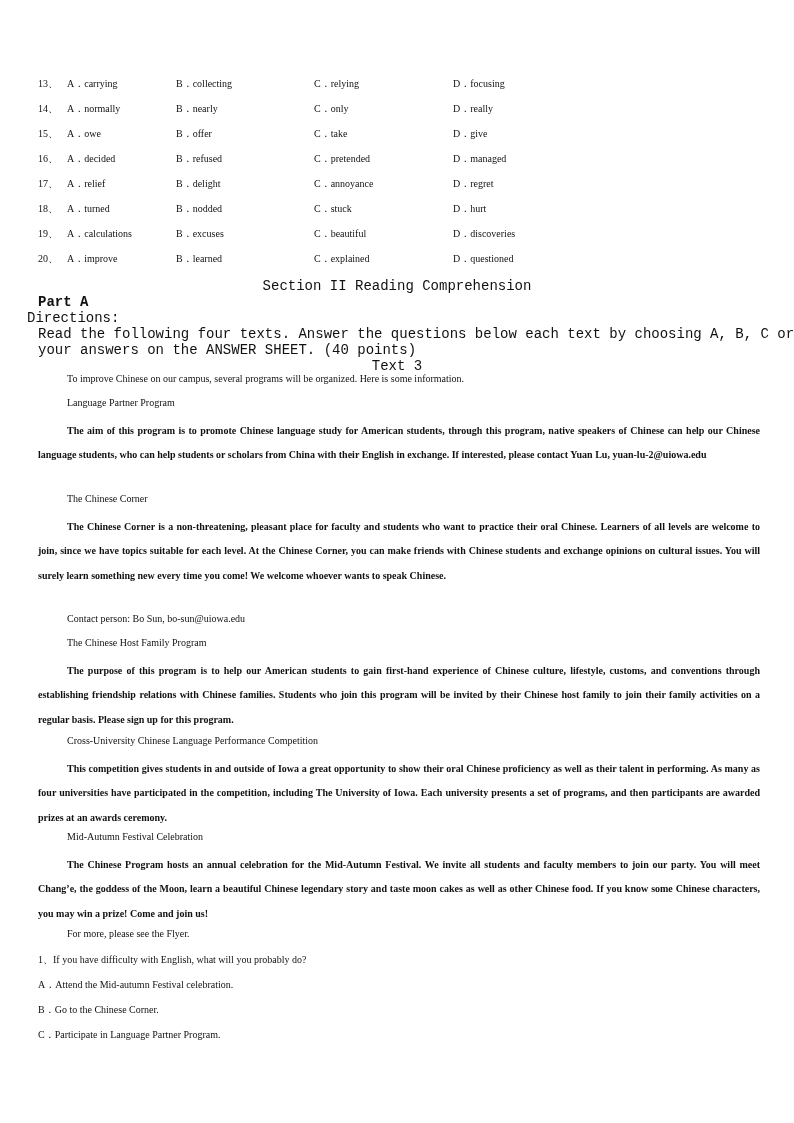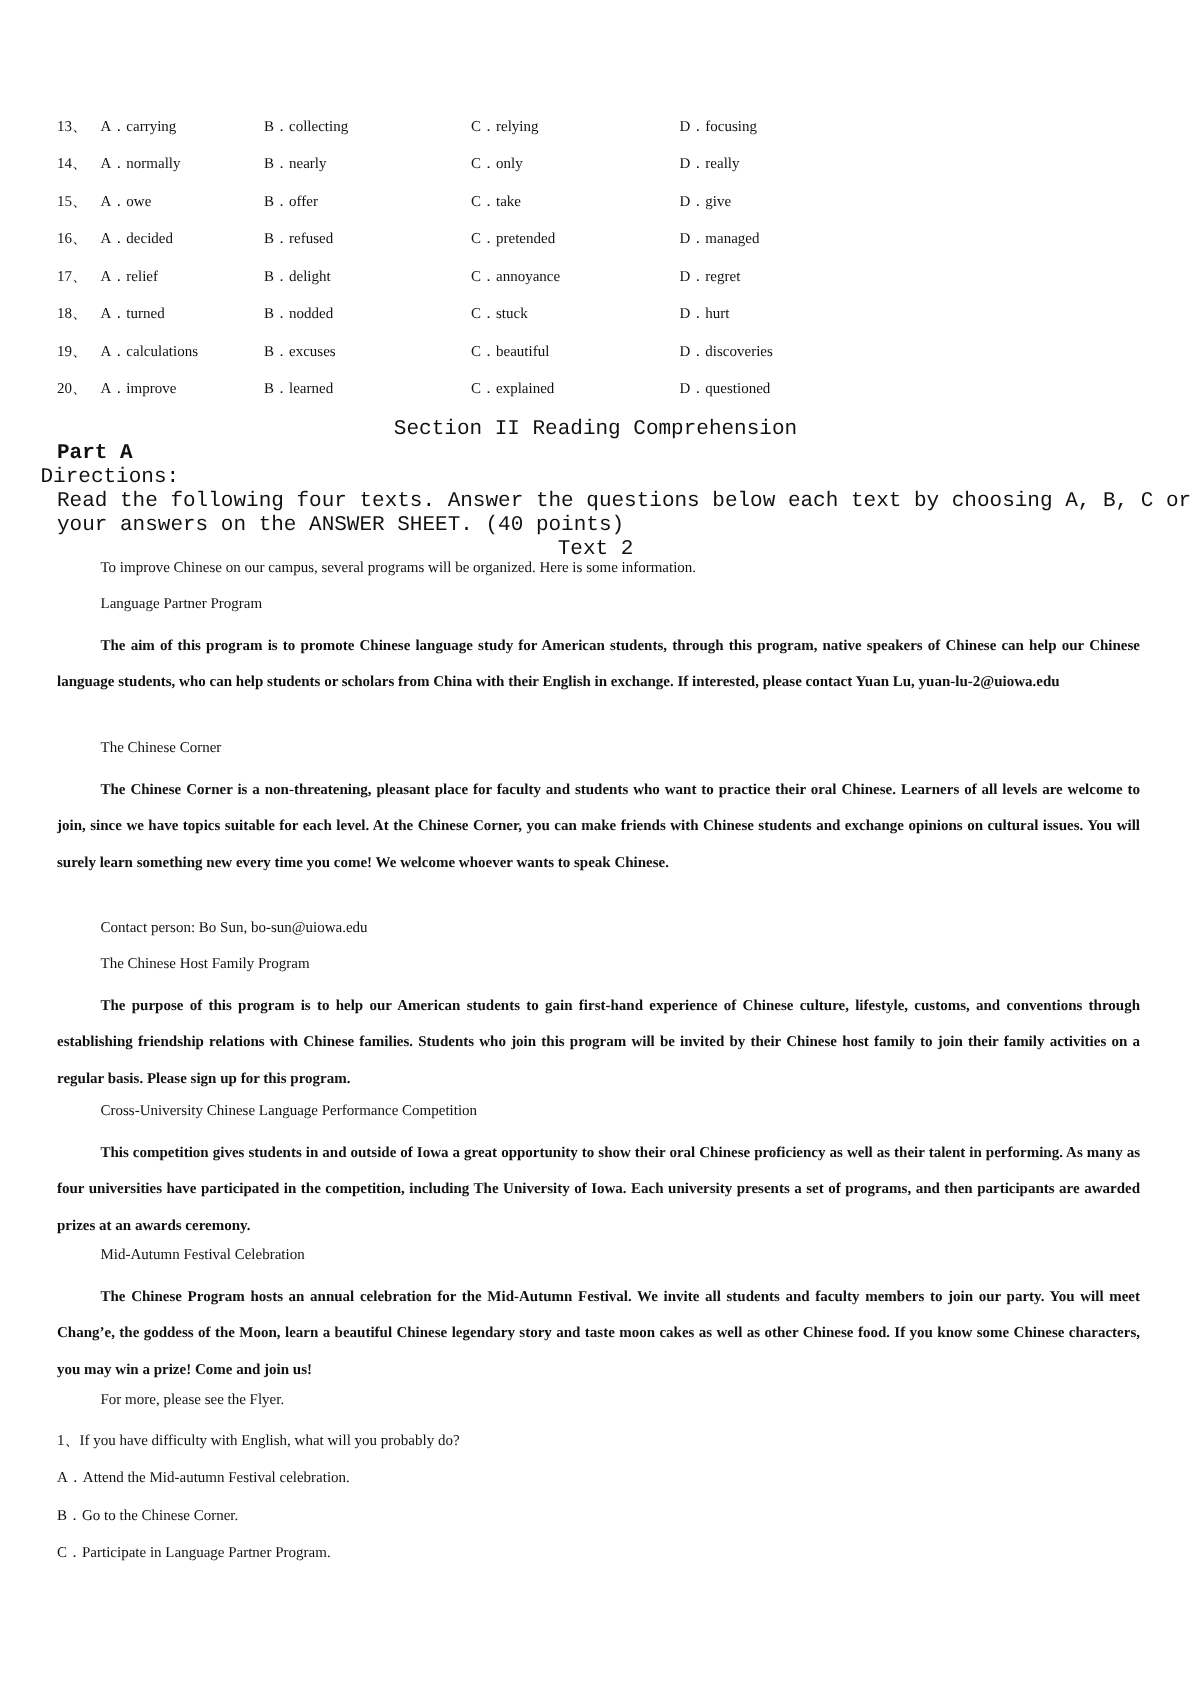--- a/index.html
+++ b/index.html
@@ -78,21 +78,21 @@
     <span class="c-c">C．explained</span>
     <span class="c-d">D．questioned</span>
   </div>
 </div>
 
 <div class="abs mono" style="left:0; width:794px; text-align:center; top:278px;">Section II Reading Comprehension</div>
 <div class="abs mono" style="left:38px; top:294px; font-weight:bold;">Part A</div>
 <div class="abs mono" style="left:27px; top:310px; font-weight:normal;">Directions:</div>
 <div class="abs mono" style="left:38px; top:326px;">Read the following four texts. Answer the questions below each text by choosing A, B, C or D. Mark</div>
 <div class="abs mono" style="left:38px; top:342px;">your answers on the ANSWER SHEET. (40 points)</div>
-<div class="abs mono" style="left:0; width:794px; text-align:center; top:358px;">Text 2</div>
+<div class="abs mono" style="left:0; width:794px; text-align:center; top:358px;">Text 3</div>
 
 <div class="heading-ind serif" style="top:373px">To improve Chinese on our campus, several programs will be organized. Here is some information.</div>
 <div class="heading-ind serif" style="top:397px">Language Partner Program</div>
 <div class="para serif" style="top:419px">The aim of this program is to promote Chinese language study for American students, through this program, native speakers of Chinese can help our Chinese language students, who can help students or scholars from China with their English in exchange. If interested, please contact Yuan Lu, yuan-lu-2@uiowa.edu</div>
 <div class="heading-ind serif" style="top:493px">The Chinese Corner</div>
 <div class="para serif" style="top:515px">The Chinese Corner is a non-threatening, pleasant place for faculty and students who want to practice their oral Chinese. Learners of all levels are welcome to join, since we have topics suitable for each level. At the Chinese Corner, you can make friends with Chinese students and exchange opinions on cultural issues. You will surely learn something new every time you come! We welcome whoever wants to speak Chinese.</div>
 <div class="heading-ind serif" style="top:613px">Contact person: Bo Sun, bo-sun@uiowa.edu</div>
 <div class="heading-ind serif" style="top:637px">The Chinese Host Family Program</div>
 <div class="para serif" style="top:659px">The purpose of this program is to help our American students to gain first-hand experience of Chinese culture, lifestyle, customs, and conventions through establishing friendship relations with Chinese families. Students who join this program will be invited by their Chinese host family to join their family activities on a regular basis. Please sign up for this program.</div>
 <div class="heading-ind serif" style="top:735px">Cross-University Chinese Language Performance Competition</div>

